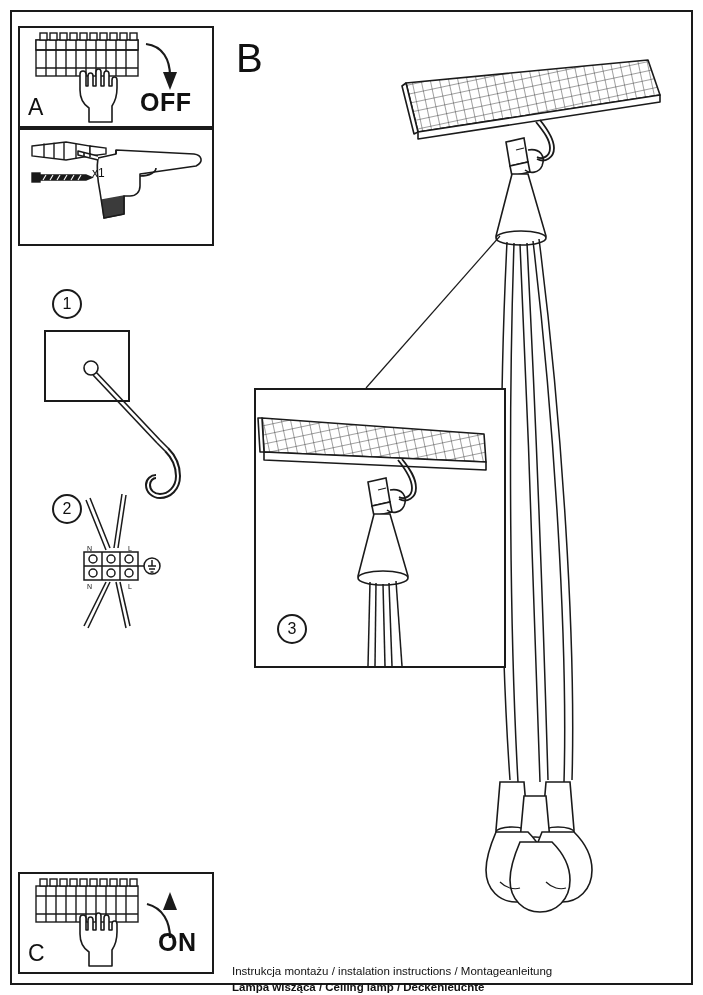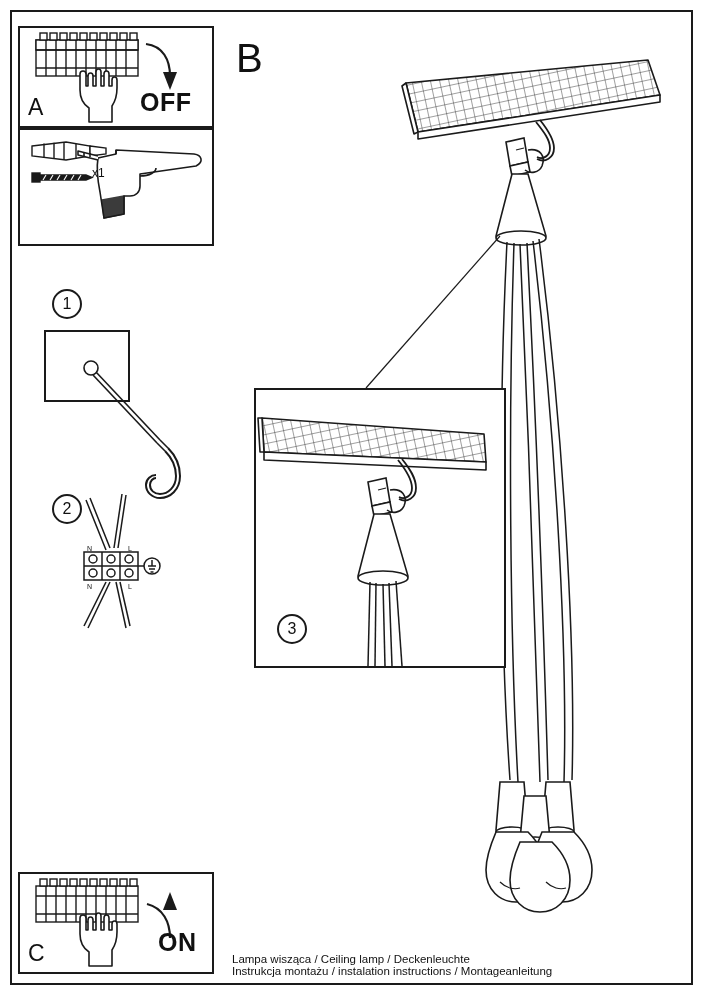--- a/index.html
+++ b/index.html
@@ -373,15 +373,15 @@
       <g stroke="#1a1a1a" stroke-width="2.2" fill="none">
         <path d="M150 64 C150 48 143 34 127 30"></path>
       </g>
       <polygon points="150,18 143,36 157,36" fill="#1a1a1a"></polygon>
     </svg>
     <div class="label-letter" style="left:8px; top:66px;">C</div>
   </div>
   <div class="label-word" style="left:140px; top:928px;margin-left:18px;">ON</div>
 
   <div class="footer" style="left:232px; top:932px;">Instrukcja montażu / instalation instructions / Montageanleitung</div>
-  <div class="footer" style="left:232px; top:920px;">Lampa wisząca / Ceiling lamp  / Deckenleuchte</div>
+  <div class="footer" style="left:232px; top:948px;font-weight:bold;">Lampa wisząca / Ceiling lamp  / Deckenleuchte</div>
 
 </div>
 
 </body></html>

